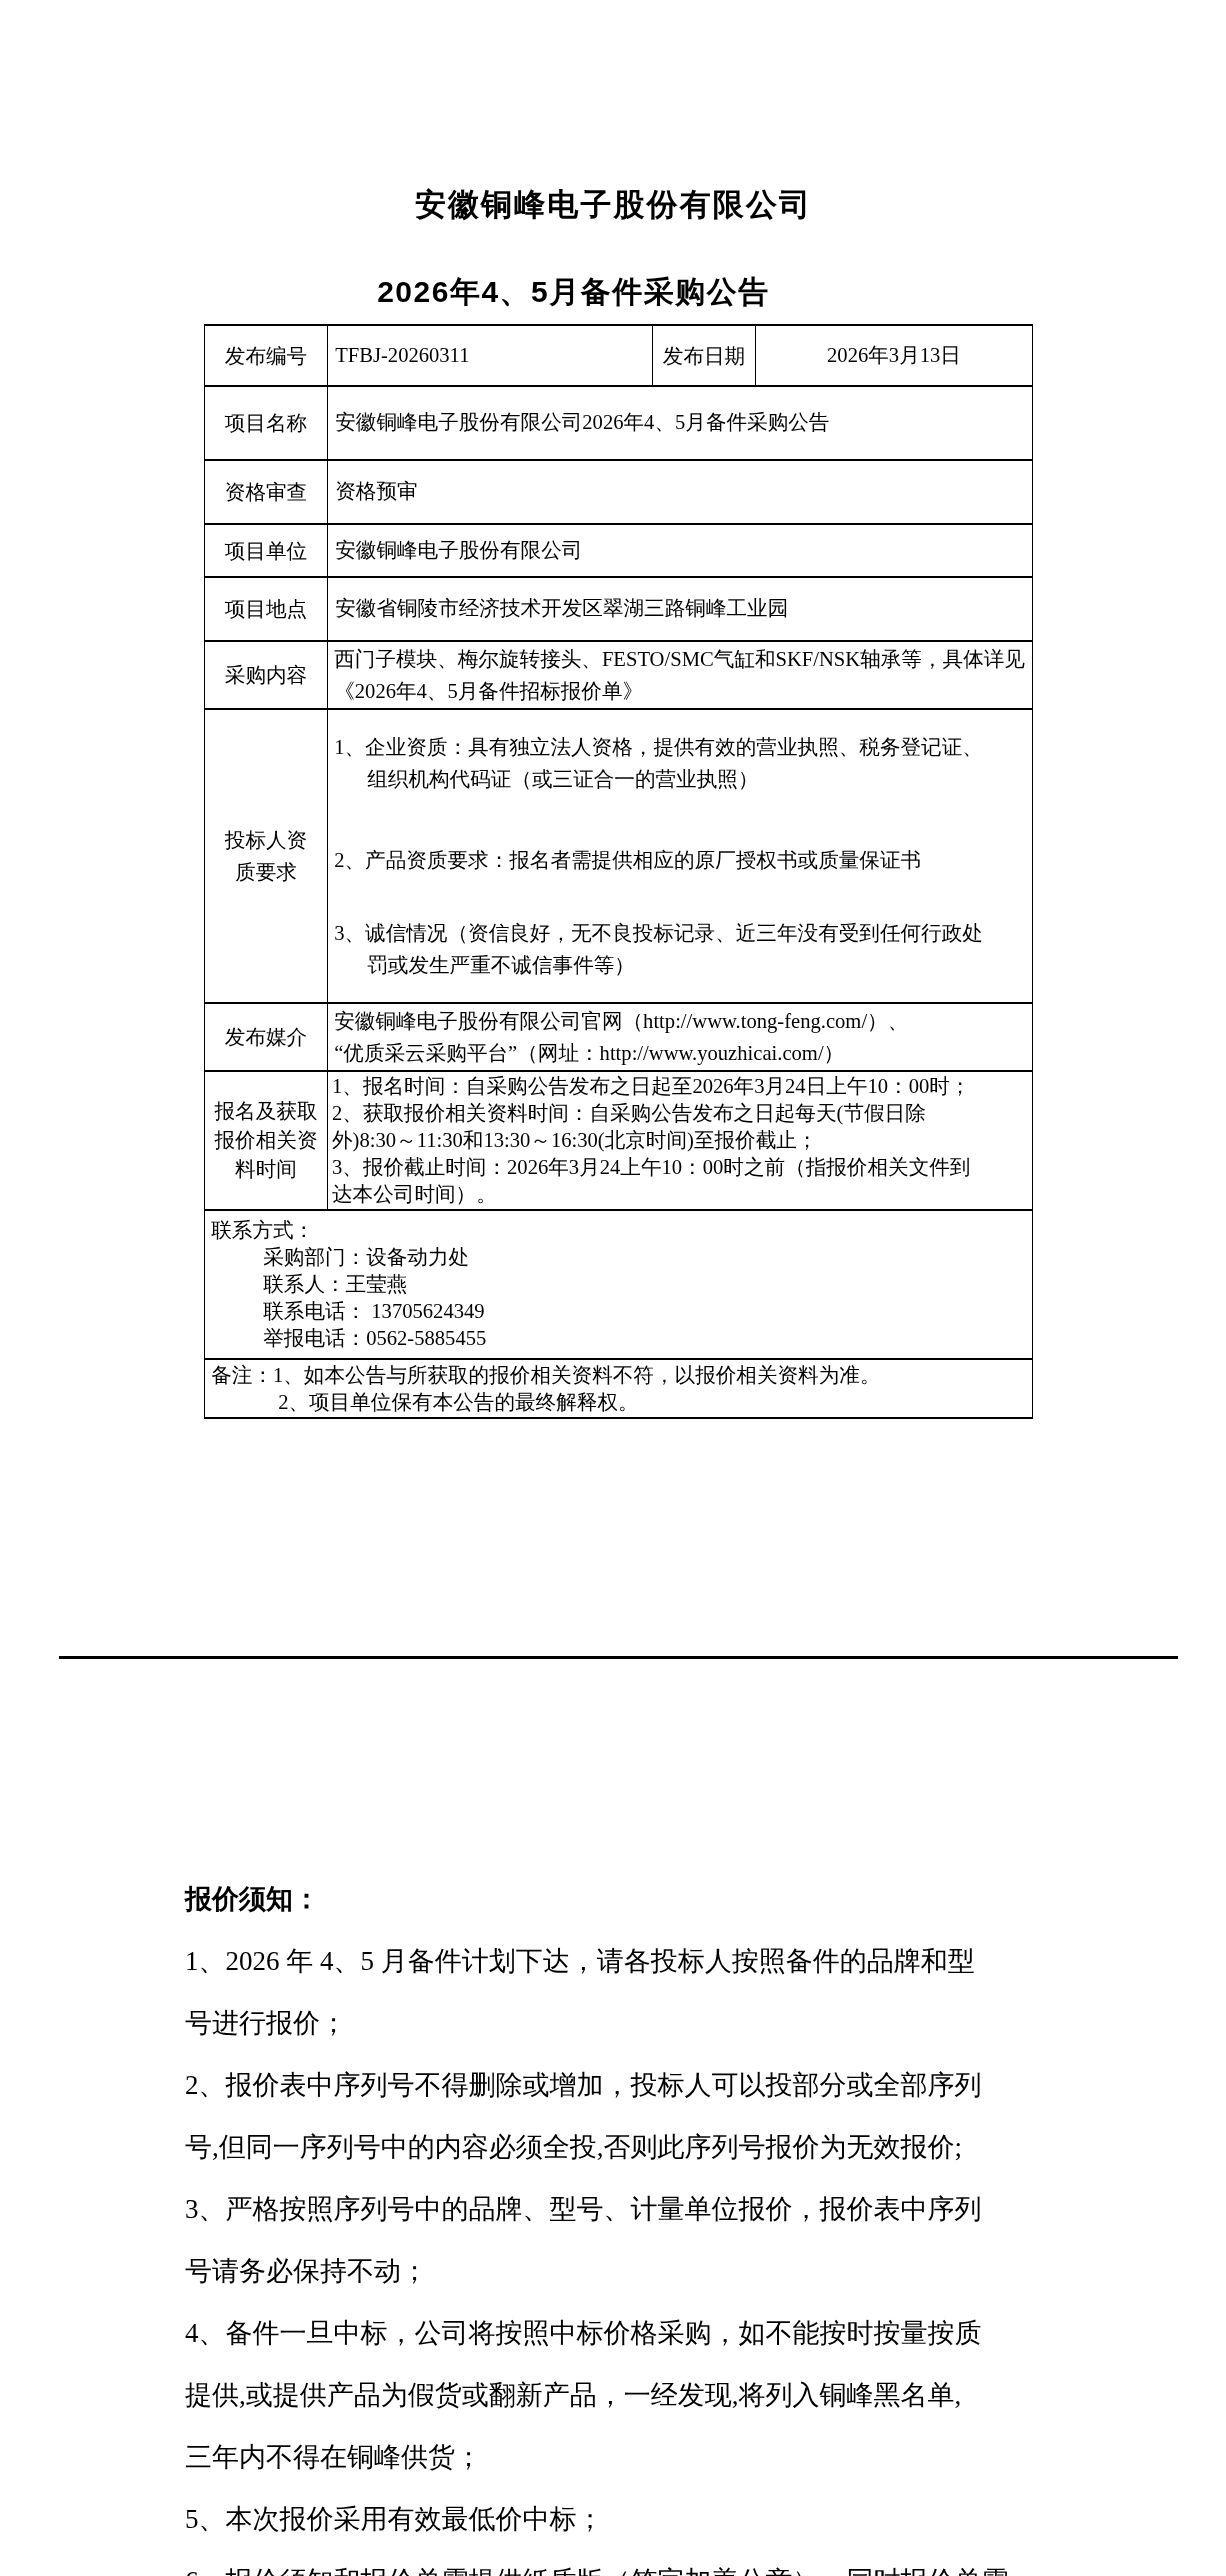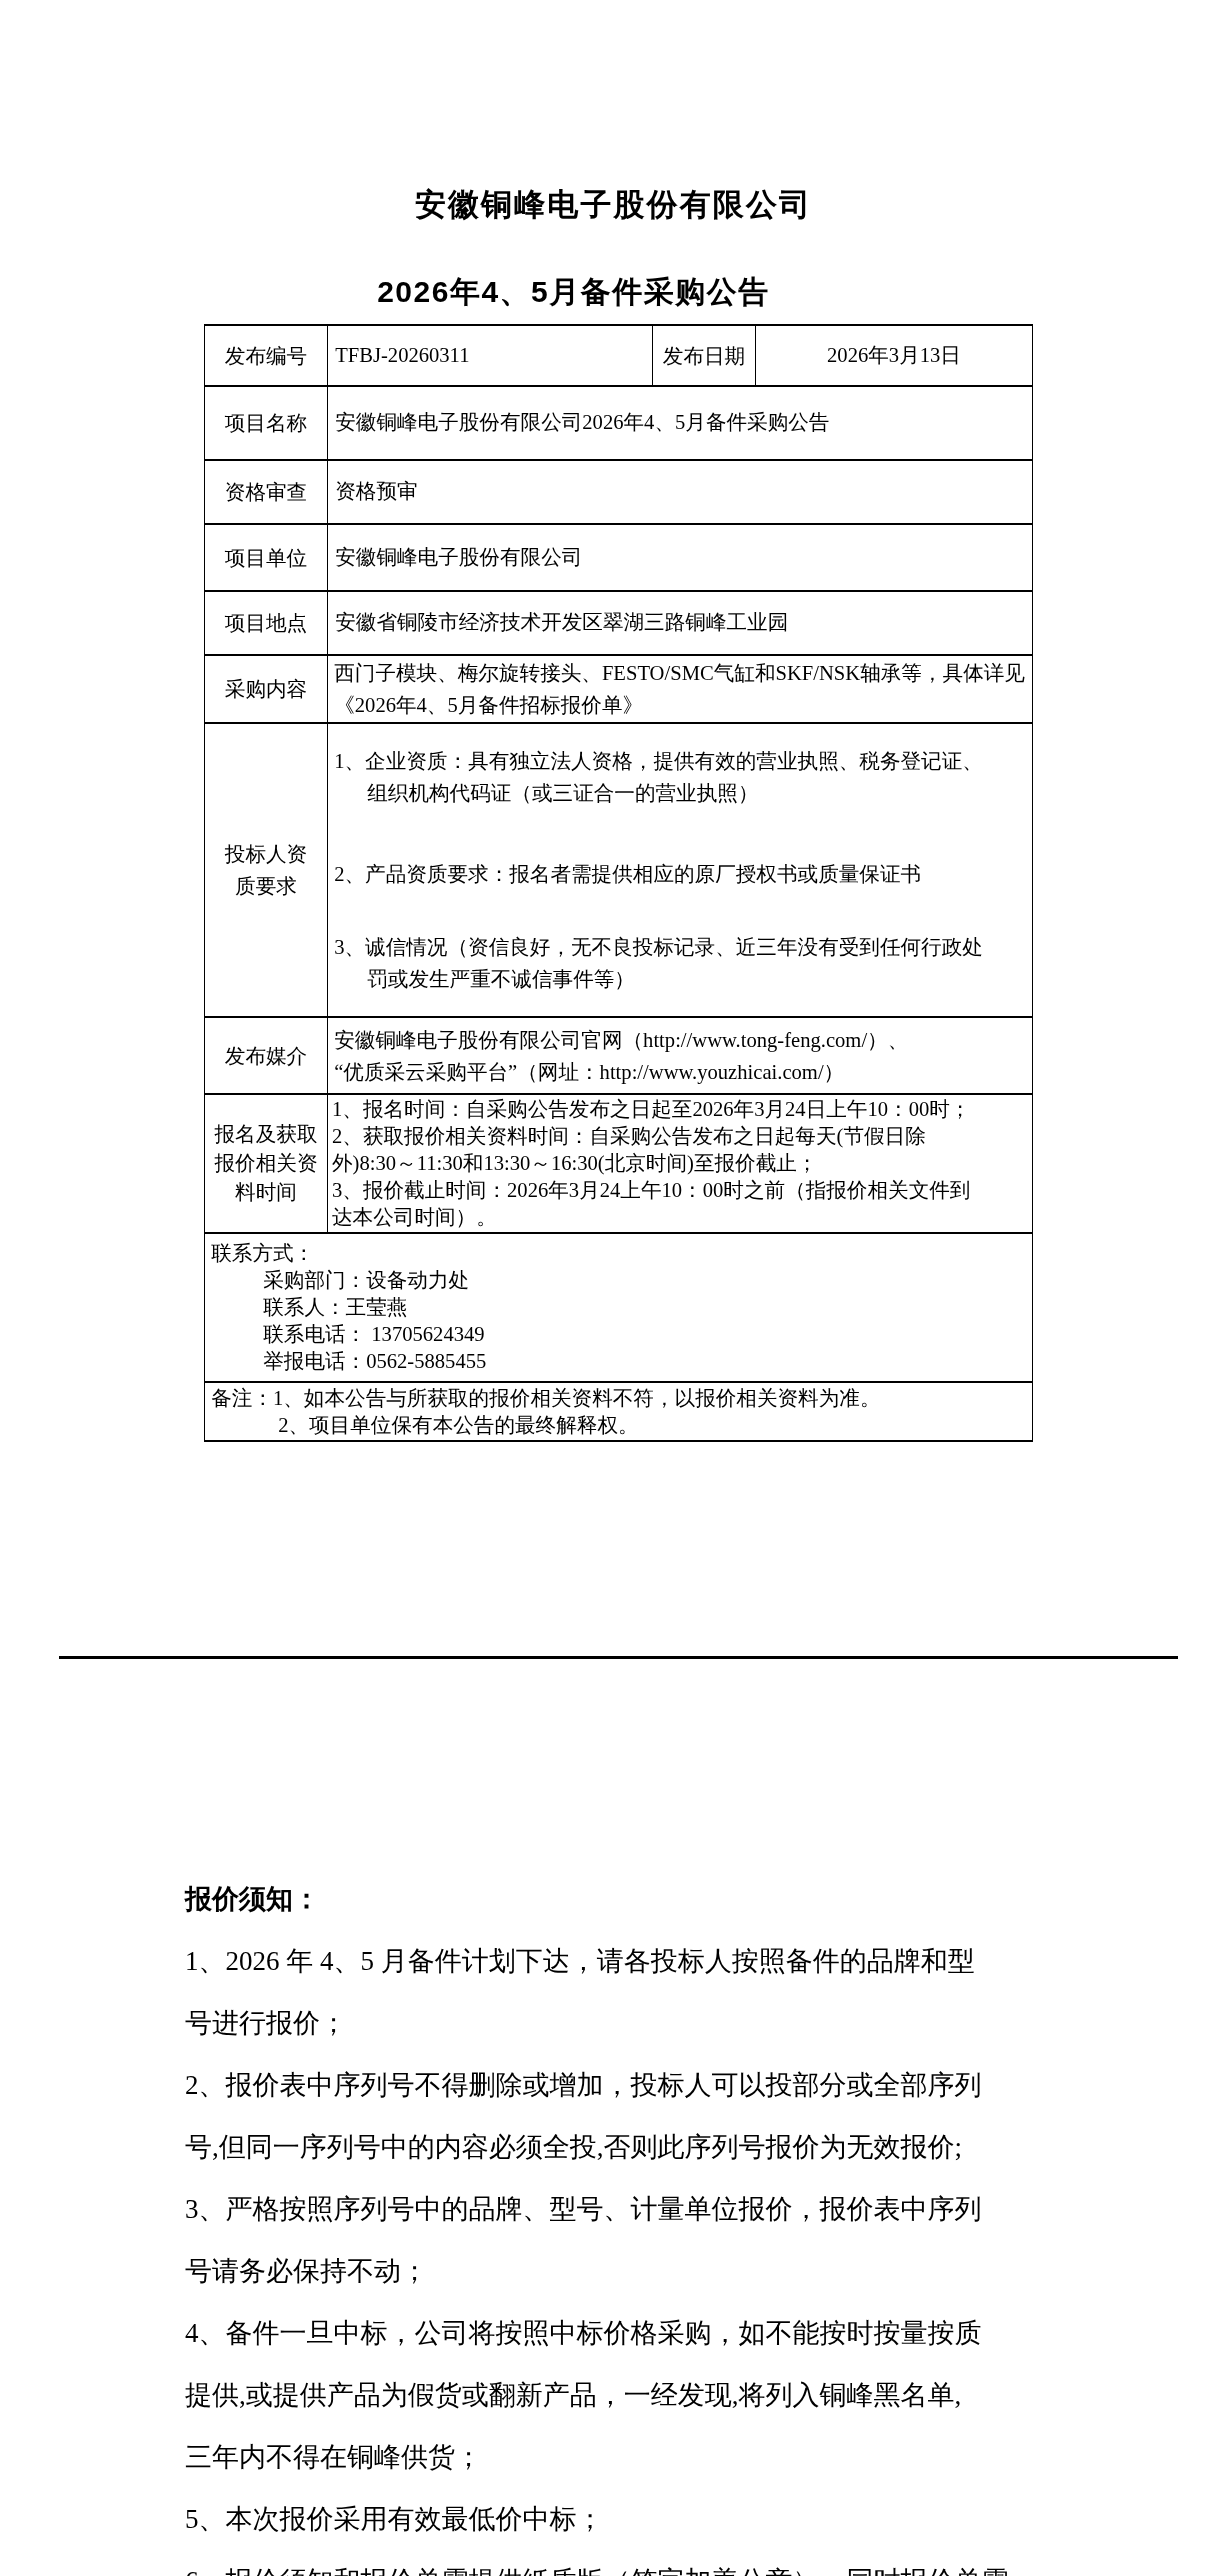--- a/index.html
+++ b/index.html
@@ -72,21 +72,21 @@
     <div class="tr" style="height:74px">
       <div class="cell th w-label">项目名称</div>
       <div class="cell td grow">安徽铜峰电子股份有限公司2026年4、5月备件采购公告</div>
     </div>
 
     <div class="tr" style="height:64px">
       <div class="cell th w-label">资格审查</div>
       <div class="cell td grow">资格预审</div>
     </div>
 
-    <div class="tr" style="height:67px">
+    <div class="tr" style="height:53px">
       <div class="cell th w-label">项目单位</div>
       <div class="cell td grow">安徽铜峰电子股份有限公司</div>
     </div>
 
     <div class="tr" style="height:64px">
       <div class="cell th w-label">项目地点</div>
       <div class="cell td grow">安徽省铜陵市经济技术开发区翠湖三路铜峰工业园</div>
     </div>
 
     <div class="tr" style="height:68px">
@@ -104,21 +104,21 @@
       </div>
       <div class="cell td-lines grow lh62">
         <p>1、企业资质：具有独立法人资格，提供有效的营业执照、税务登记证、</p>
         <p class="indent64">组织机构代码证（或三证合一的营业执照）</p>
         <p class="gap95">2、产品资质要求：报名者需提供相应的原厂授权书或质量保证书</p>
         <p class="gap80">3、诚信情况（资信良好，无不良投标记录、近三年没有受到任何行政处</p>
         <p class="indent64">罚或发生严重不诚信事件等）</p>
       </div>
     </div>
 
-    <div class="tr" style="height:77px">
+    <div class="tr" style="height:68px">
       <div class="cell th w-label">发布媒介</div>
       <div class="cell td-lines grow lh62">
         <p>安徽铜峰电子股份有限公司官网（http://www.tong-feng.com/）、</p>
         <p>“优质采云采购平台”（网址：http://www.youzhicai.com/）</p>
       </div>
     </div>
 
     <div class="tr" style="height:139px">
       <div class="cell th w-label" style="line-height:29px">
         <p>报名及获取</p>

